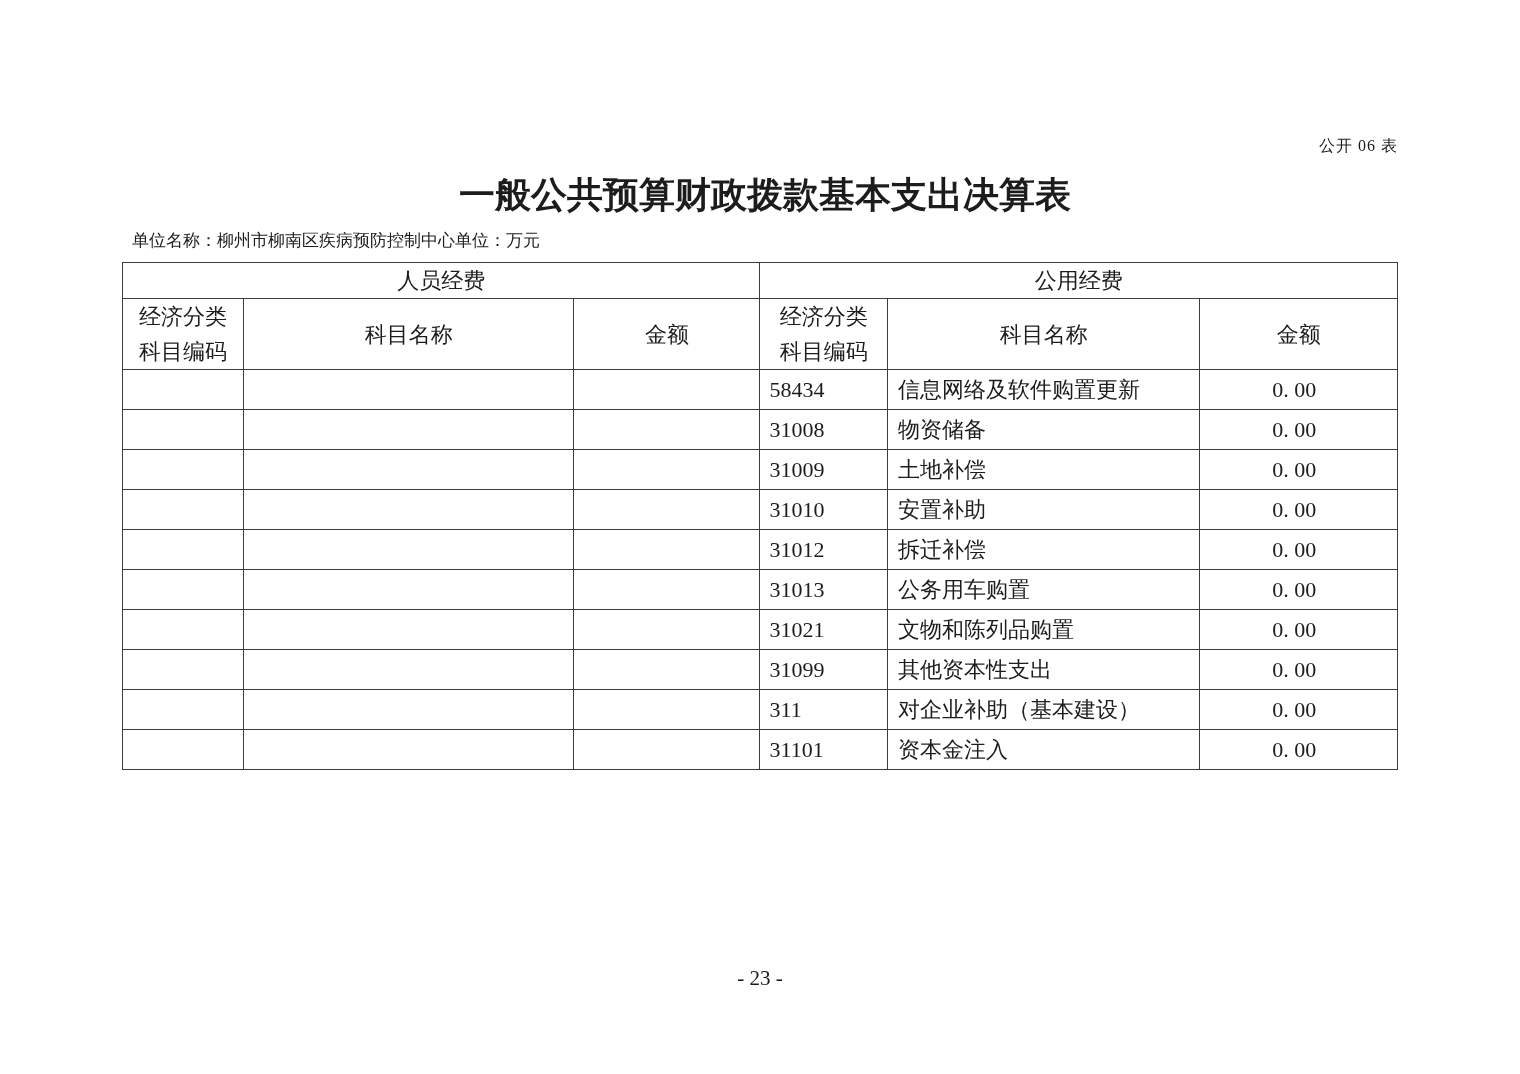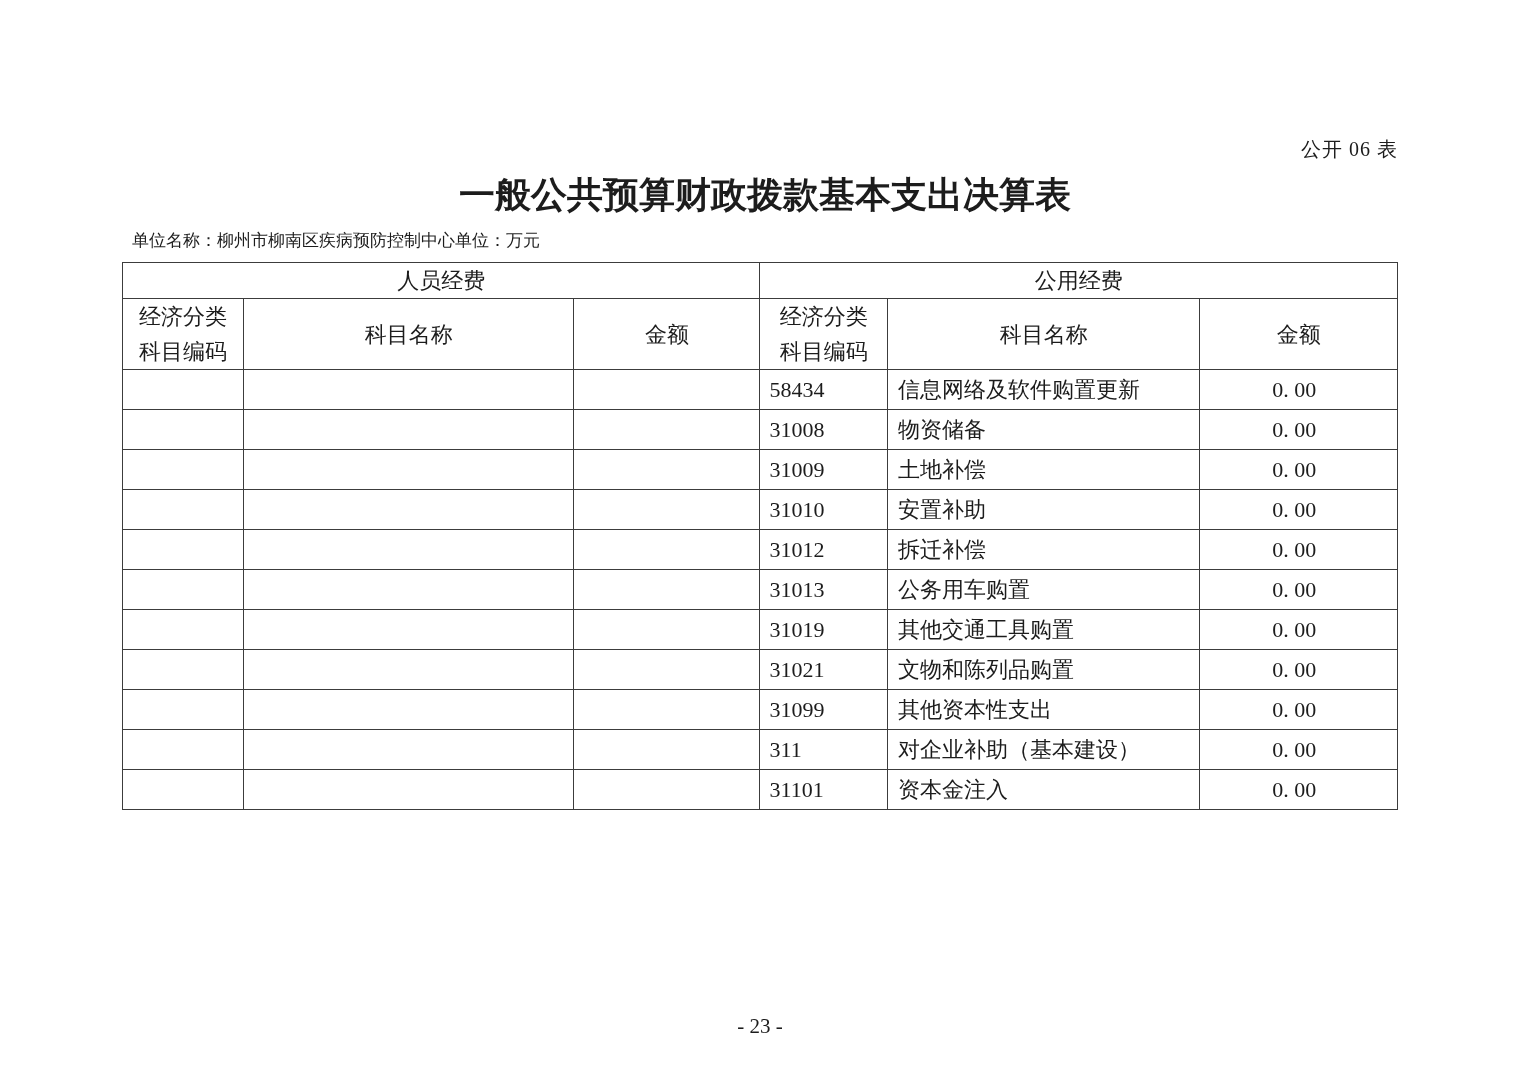--- a/index.html
+++ b/index.html
@@ -9,21 +9,21 @@
     height: 1074px;
     position: relative;
     font-family: "Liberation Serif", "DejaVu Serif", serif;
     color: #1c1c1c;
     overflow: hidden;
   }
   .doc-label {
     position: absolute;
     top: 136px;
     right: 122px;
-    font-size: 20px;
+    font-size: 16px;
     letter-spacing: 1px;
     margin-left: 35px;
   }
   .title {
     position: absolute;
     top: 171px;
     left: 5px;
     width: 100%;
     text-align: center;
     font-size: 36px;
@@ -69,21 +69,20 @@
   .budget-table td.code   { text-align: left;  padding-left: 9px; }
   .budget-table td.name   { text-align: left;  padding-left: 10px; }
   .budget-table td.amount { text-align: center; padding-right: 9px; }
   .page-number {
     position: absolute;
     top: 966px;
     left: 0;
     width: 100%;
     text-align: center;
     font-size: 21px;
-    margin-top: 48px;
   }
   .hdr-line { display: block; }
 </style>
 </head>
 <body>
 
 <div class="doc-label">公开 06 表</div>
 
 <h1 class="title">一般公共预算财政拨款基本支出决算表</h1>
 
@@ -167,28 +166,20 @@
         <td class="name"></td>
         <td class="amount"></td>
         <td class="code">31013</td>
         <td class="name">公务用车购置</td>
         <td class="amount">0. 00</td>
       </tr>
       <tr>
         <td class="code"></td>
         <td class="name"></td>
         <td class="amount"></td>
-        <td class="code">31019</td>
-        <td class="name">其他交通工具购置</td>
-        <td class="amount">0. 00</td>
-      </tr>
-      <tr>
-        <td class="code"></td>
-        <td class="name"></td>
-        <td class="amount"></td>
         <td class="code">31021</td>
         <td class="name">文物和陈列品购置</td>
         <td class="amount">0. 00</td>
       </tr>
       <tr>
         <td class="code"></td>
         <td class="name"></td>
         <td class="amount"></td>
         <td class="code">31099</td>
         <td class="name">其他资本性支出</td>

